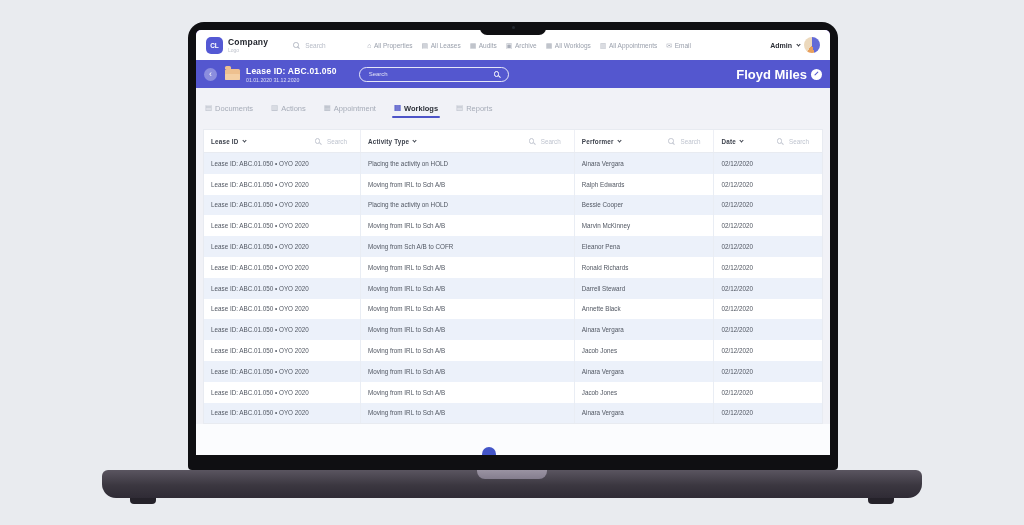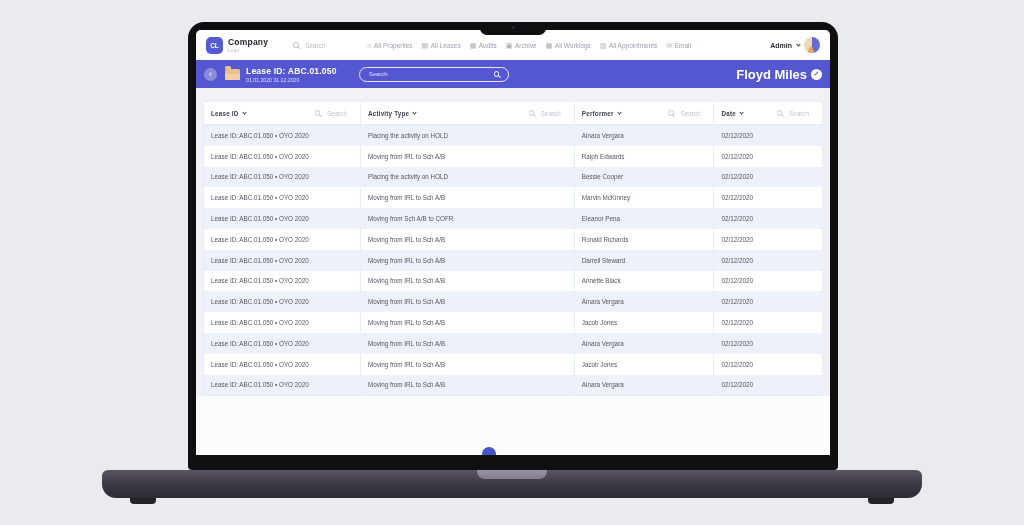--- a/index.html
+++ b/index.html
@@ -196,20 +196,48 @@
         <input placeholder="Search" style="">
         <span class="mag"></span>
       </div>
       <div class="assignee">
         <span class="assignee-name">Floyd Miles</span>
         <span class="edit-btn"></span>
       </div>
     </div>
 
     <div class="content">
+      <div class="tabs">
+
+          <span class="tab">
+            <i class="icn" data-icon="documents-icon"></i>
+            <span>Documents</span>
+          </span>
+
+          <span class="tab">
+            <i class="icn" data-icon="actions-icon"></i>
+            <span>Actions</span>
+          </span>
+
+          <span class="tab">
+            <i class="icn" data-icon="appointment-icon"></i>
+            <span>Appointment</span>
+          </span>
+
+          <span class="tab active">
+            <i class="icn" data-icon="worklogs-tab-icon"></i>
+            <span>Worklogs</span>
+          </span>
+
+          <span class="tab">
+            <i class="icn" data-icon="reports-icon"></i>
+            <span>Reports</span>
+          </span>
+
+      </div>
 
       <div class="table">
         <div class="thead">
 
             <div class="th">
               <span class="th-label">Lease ID</span>
               <span class="chev"></span>
               <span class="th-spacer"></span>
               <span class="mag"></span>
               <input placeholder="Search" style="">

